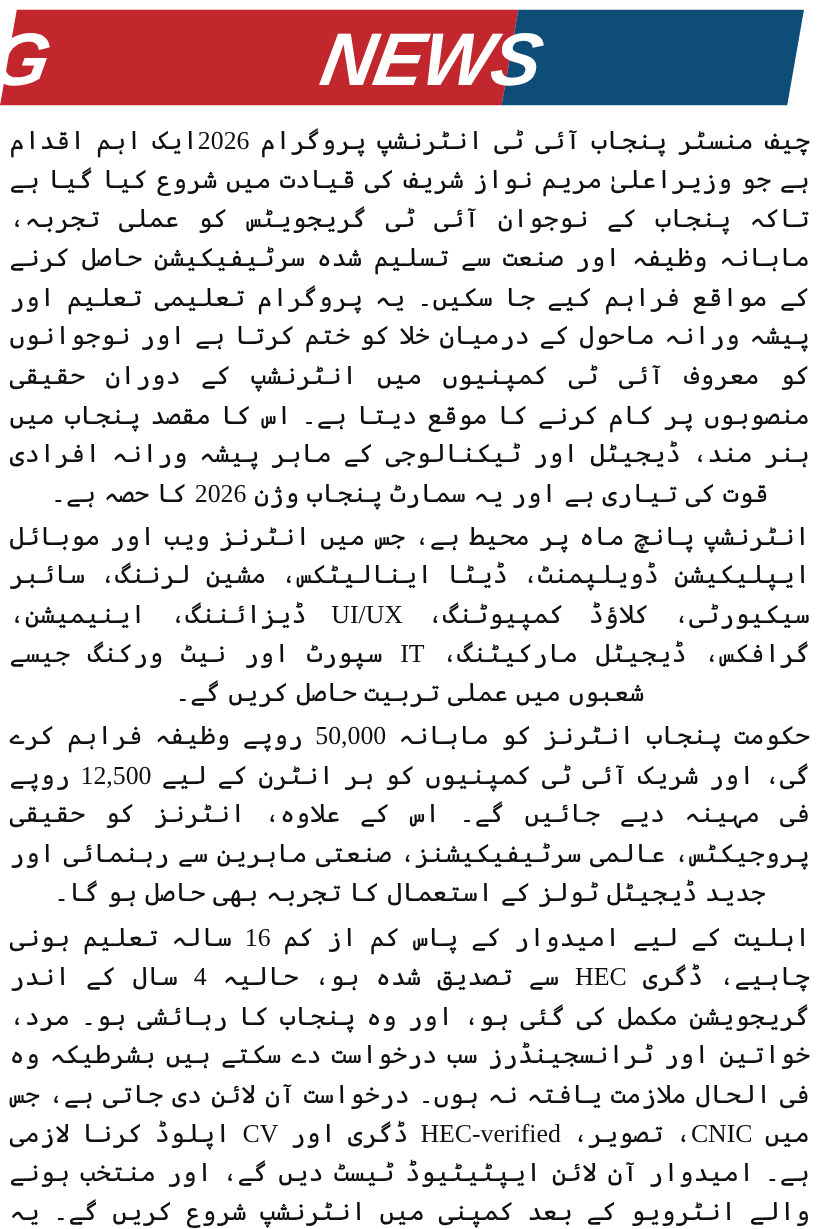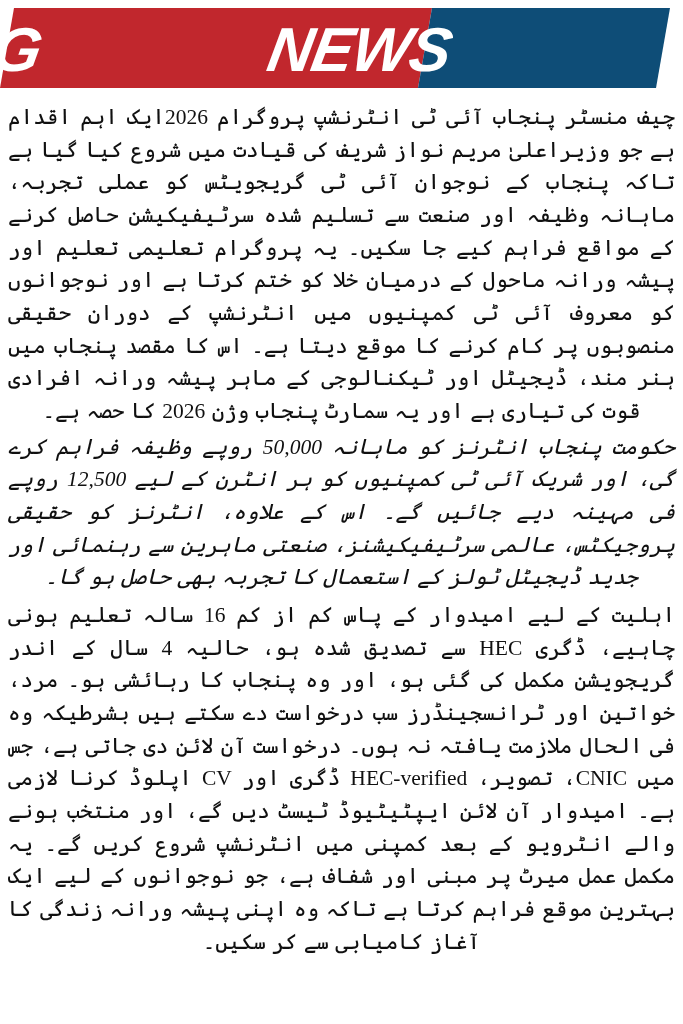--- a/index.html
+++ b/index.html
@@ -55,36 +55,37 @@
     line-height: 1.52;
     color: #101010;
     font-family: "Liberation Serif", "DejaVu Serif", serif;
     text-align: justify;
     text-align-last: center;
     word-spacing: 1px;
     unicode-bidi: plaintext;
   }
   .para.p1 { margin-top: 4px; }
   .para.p2 { margin-top: 3px; }
-  .para.p3 { margin-top: 3px; font-style: italic; }
+  .para.p3 { margin-top: 3px; }
   .para.p4 { margin-top: 5px; }
 </style>
 </head>
 <body>
 
 <div class="banner-wrap">
   <div class="banner">
     <svg width="683" height="80" viewBox="0 0 683 80" xmlns="http://www.w3.org/2000/svg">
 
       <polygon id="redShape" points="14,0 432,0 418,80 0,80" fill="#C1272D"></polygon>
 
       <polygon id="blueShape" points="432,0 670,0 656,80 418,80" fill="#0E4D77"></polygon>
       <text id="txtRed" class="banner-word" x="48" y="63" font-size="62" fill="#FFFFFF" transform="skewX(-10)">BREAKING</text>
       <text id="txtBlue" class="banner-word" x="458" y="63" font-size="62" fill="#FFFFFF" transform="skewX(-10)">NEWS</text>
     </svg>
   </div>
 </div>
 
 <div class="article">
   <p class="para p1">چیف منسٹر پنجاب آئی ٹی انٹرنشپ پروگرام 2026ایک اہم اقدام ہے جو وزیراعلیٰ مریم نواز شریف کی قیادت میں شروع کیا گیا ہے تاکہ پنجاب کے نوجوان آئی ٹی گریجویٹس کو عملی تجربہ، ماہانہ وظیفہ اور صنعت سے تسلیم شدہ سرٹیفیکیشن حاصل کرنے کے مواقع فراہم کیے جا سکیں۔ یہ پروگرام تعلیمی تعلیم اور پیشہ ورانہ ماحول کے درمیان خلا کو ختم کرتا ہے اور نوجوانوں کو معروف آئی ٹی کمپنیوں میں انٹرنشپ کے دوران حقیقی منصوبوں پر کام کرنے کا موقع دیتا ہے۔ اس کا مقصد پنجاب میں ہنر مند، ڈیجیٹل اور ٹیکنالوجی کے ماہر پیشہ ورانہ افرادی قوت کی تیاری ہے اور یہ سمارٹ پنجاب وژن 2026 کا حصہ ہے۔</p>
+  <p class="para p2">انٹرنشپ پانچ ماہ پر محیط ہے، جس میں انٹرنز ویب اور موبائل ایپلیکیشن ڈویلپمنٹ، ڈیٹا اینالیٹکس، مشین لرننگ، سائبر سیکیورٹی، کلاؤڈ کمپیوٹنگ، UI/UX ڈیزائننگ، اینیمیشن، گرافکس، ڈیجیٹل مارکیٹنگ، IT سپورٹ اور نیٹ ورکنگ جیسے شعبوں میں عملی تربیت حاصل کریں گے۔</p>
   <p class="para p3">حکومت پنجاب انٹرنز کو ماہانہ 50,000 روپے وظیفہ فراہم کرے گی، اور شریک آئی ٹی کمپنیوں کو ہر انٹرن کے لیے 12,500 روپے فی مہینہ دیے جائیں گے۔ اس کے علاوہ، انٹرنز کو حقیقی پروجیکٹس، عالمی سرٹیفیکیشنز، صنعتی ماہرین سے رہنمائی اور جدید ڈیجیٹل ٹولز کے استعمال کا تجربہ بھی حاصل ہو گا۔</p>
   <p class="para p4">اہلیت کے لیے امیدوار کے پاس کم از کم 16 سالہ تعلیم ہونی چاہیے، ڈگری HEC سے تصدیق شدہ ہو، حالیہ 4 سال کے اندر گریجویشن مکمل کی گئی ہو، اور وہ پنجاب کا رہائشی ہو۔ مرد، خواتین اور ٹرانسجینڈرز سب درخواست دے سکتے ہیں بشرطیکہ وہ فی الحال ملازمت یافتہ نہ ہوں۔ درخواست آن لائن دی جاتی ہے، جس میں CNIC، تصویر، HEC-verified ڈگری اور CV اپلوڈ کرنا لازمی ہے۔ امیدوار آن لائن ایپٹیٹیوڈ ٹیسٹ دیں گے، اور منتخب ہونے والے انٹرویو کے بعد کمپنی میں انٹرنشپ شروع کریں گے۔ یہ مکمل عمل میرٹ پر مبنی اور شفاف ہے، جو نوجوانوں کے لیے ایک بہترین موقع فراہم کرتا ہے تاکہ وہ اپنی پیشہ ورانہ زندگی کا آغاز کامیابی سے کر سکیں۔</p>
 </div>
 
 </body></html>

